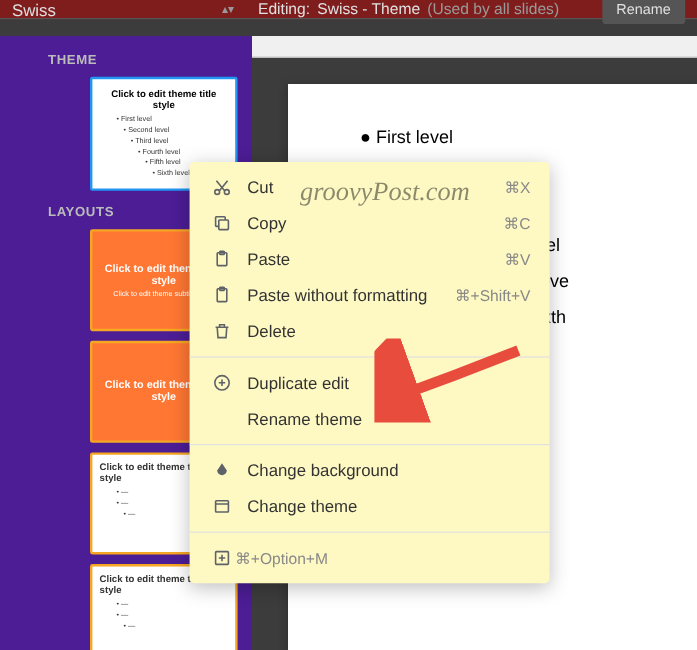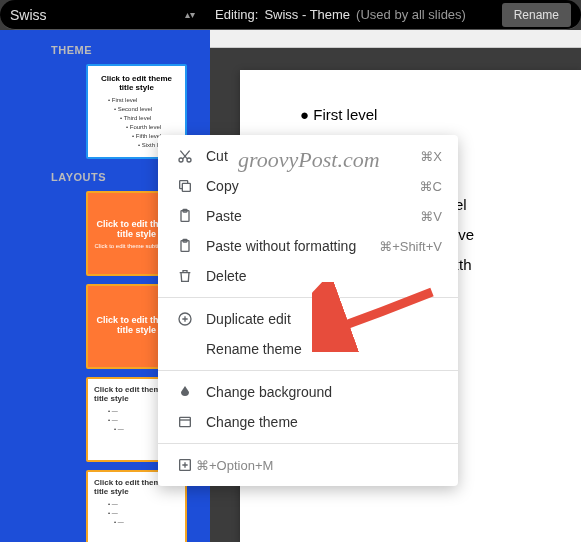--- a/index.html
+++ b/index.html
@@ -1,25 +1,25 @@
 <!DOCTYPE html>
 <html><head>
   <meta charset="utf-8">
   <style>
     * { margin: 0; padding: 0; box-sizing: border-box; }
     body { font-family: Arial, sans-serif; background: #3c3c3c; width: 581px; height: 542px; overflow: hidden; position: relative; }
     
-    .top-bar { display: flex; height: 30px; background: #000000; border-bottom: 1px solid #555; border-radius: 15px; }
+    .top-bar { display: flex; height: 16px; background: #7f1d1d; border-bottom: 1px solid #555; }
     .theme-selector { width: 205px; display: flex; align-items: center; padding: 0 10px; color: #e0e0e0; font-size: 14px; position: relative; }
     .theme-selector .updown { position: absolute; right: 10px; font-size: 10px; color: #999; }
     .editing-bar { flex: 1; display: flex; align-items: center; padding: 3px 10px; color: #e0e0e0; font-size: 13px; gap: 6px; }
     .editing-bar .used-by { color: #999; }
     .rename-btn { margin-left: auto; background: #555; color: #e0e0e0; border: none; padding: 5px 12px; border-radius: 3px; font-size: 12px; cursor: pointer; }
     
-    .sidebar { position: absolute; left: 0; top: 30px; width: 210px; bottom: 0; background: #1d4ed8; padding: 8px 11px; overflow: hidden; }
+    .sidebar { position: absolute; left: 0; top: 30px; width: 210px; bottom: 0; background: #4c1d95; padding: 8px 0; overflow: hidden; }
     .section-label { color: #bbb; font-size: 11px; font-weight: bold; padding: 6px 0 6px 40px; letter-spacing: 0.5px; }
     
     .thumb-container { padding: 2px 12px 6px 36px; margin-left: 39px; }
     .thumb { background: #fff; border-radius: 2px; position: relative; }
     .thumb.theme { border: 2px solid #2196f3; height: 95px; padding: 8px; }
     .thumb.layout { border: 2px solid #f5a623; height: 85px; padding: 6px; margin-bottom: 8px; }
     .thumb.layout.orange { background: #ff7733; color: #fff; display: flex; flex-direction: column; align-items: center; justify-content: center; }
     .thumb.layout.white { background: #fff; }
     .thumb-title-text { font-size: 8px; font-weight: bold; text-align: center; margin-bottom: 4px; }
     .thumb.layout.orange .thumb-title-text { font-size: 9px; color: #fff; }
@@ -31,30 +31,30 @@
     .slide-canvas { position: absolute; top: 40px; left: 30px; right: 0; bottom: 0; background: #fff; box-shadow: 0 2px 8px rgba(0,0,0,0.3); padding: 30px 40px; }
     .canvas-title { font-size: 28px; font-weight: bold; margin-bottom: 25px; }
     .canvas-bullets { font-size: 15px; line-height: 2; }
     .b1 { padding-left: 20px; }
     .b2 { padding-left: 45px; }
     .b3 { padding-left: 70px; }
     .b4 { padding-left: 95px; }
     .b5 { padding-left: 120px; }
     .b6 { padding-left: 145px; }
     
-    .context-menu { position: absolute; left: 158px; top: 135px; width: 300px; background: #ffffff; border-radius: 4px; box-shadow: 0 4px 16px rgba(0,0,0,0.25); padding: 6px 0; z-index: 100; }
+    .context-menu { position: absolute; left: 158px; top: 135px; width: 300px; background: #fef9c3; border-radius: 4px; box-shadow: 0 4px 16px rgba(0,0,0,0.25); padding: 6px 0; z-index: 100; }
     .menu-item { display: flex; align-items: center; padding: 7px 16px; font-size: 14px; color: #333; cursor: pointer; position: relative; }
     .menu-icon { width: 22px; display: inline-flex; align-items: center; justify-content: center; color: #5f6368; }
     .menu-icon svg { width: 16px; height: 16px; }
     .menu-label { flex: 1; padding-left: 10px; }
     .menu-shortcut { color: #888; font-size: 13px; }
     .menu-divider { height: 1px; background: #e0e0e0; margin: 6px 0; }
     
     .red-arrow { position: absolute; left: 312px; top: 282px; z-index: 200; pointer-events: none; }
-    .watermark { position: absolute; left: 238px; top: 147px; font-size: 22px; color: rgba(0,0,0,0.45); font-family: Georgia, serif; font-style: italic; z-index: 300; pointer-events: none; }
+    .watermark { position: absolute; left: 250px; top: 147px; font-size: 22px; color: rgba(0,0,0,0.45); font-family: Georgia, serif; font-style: italic; z-index: 300; pointer-events: none; }
   </style>
 </head>
 <body>
 
 <div class="top-bar">
   <div class="theme-selector">
     <span>Swiss</span>
     <span class="updown">▴▾</span>
   </div>
   <div class="editing-bar">

